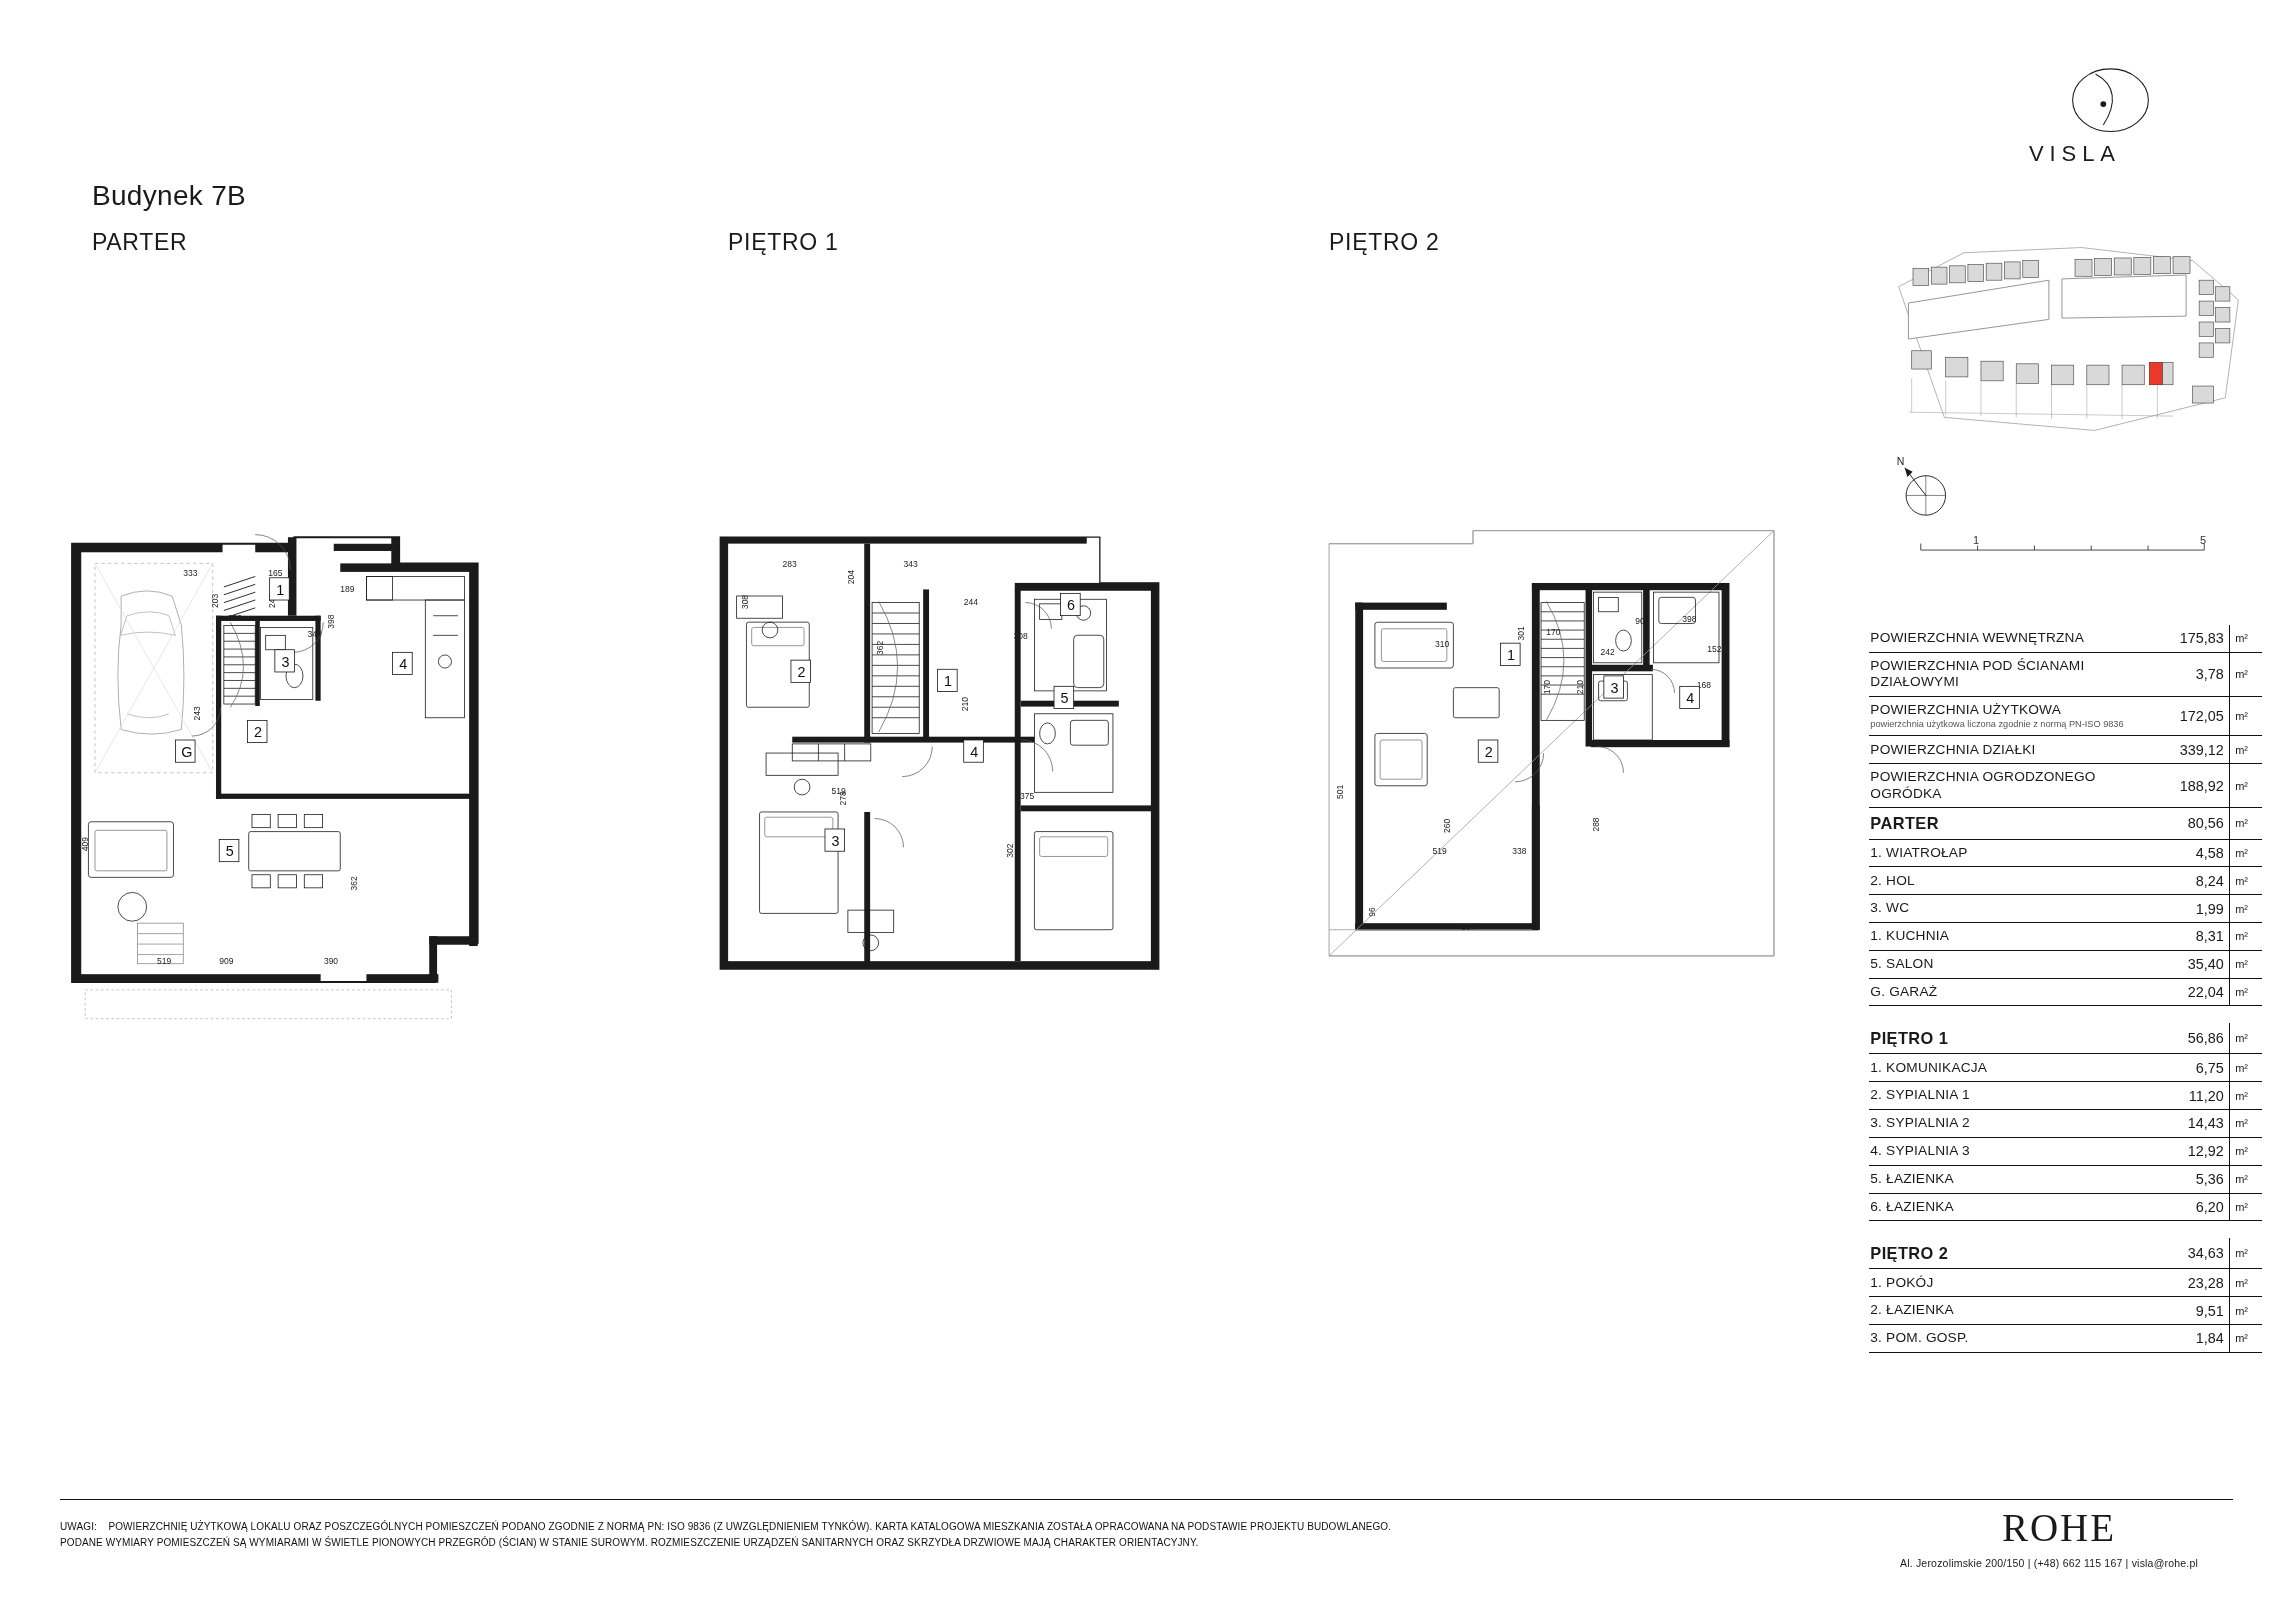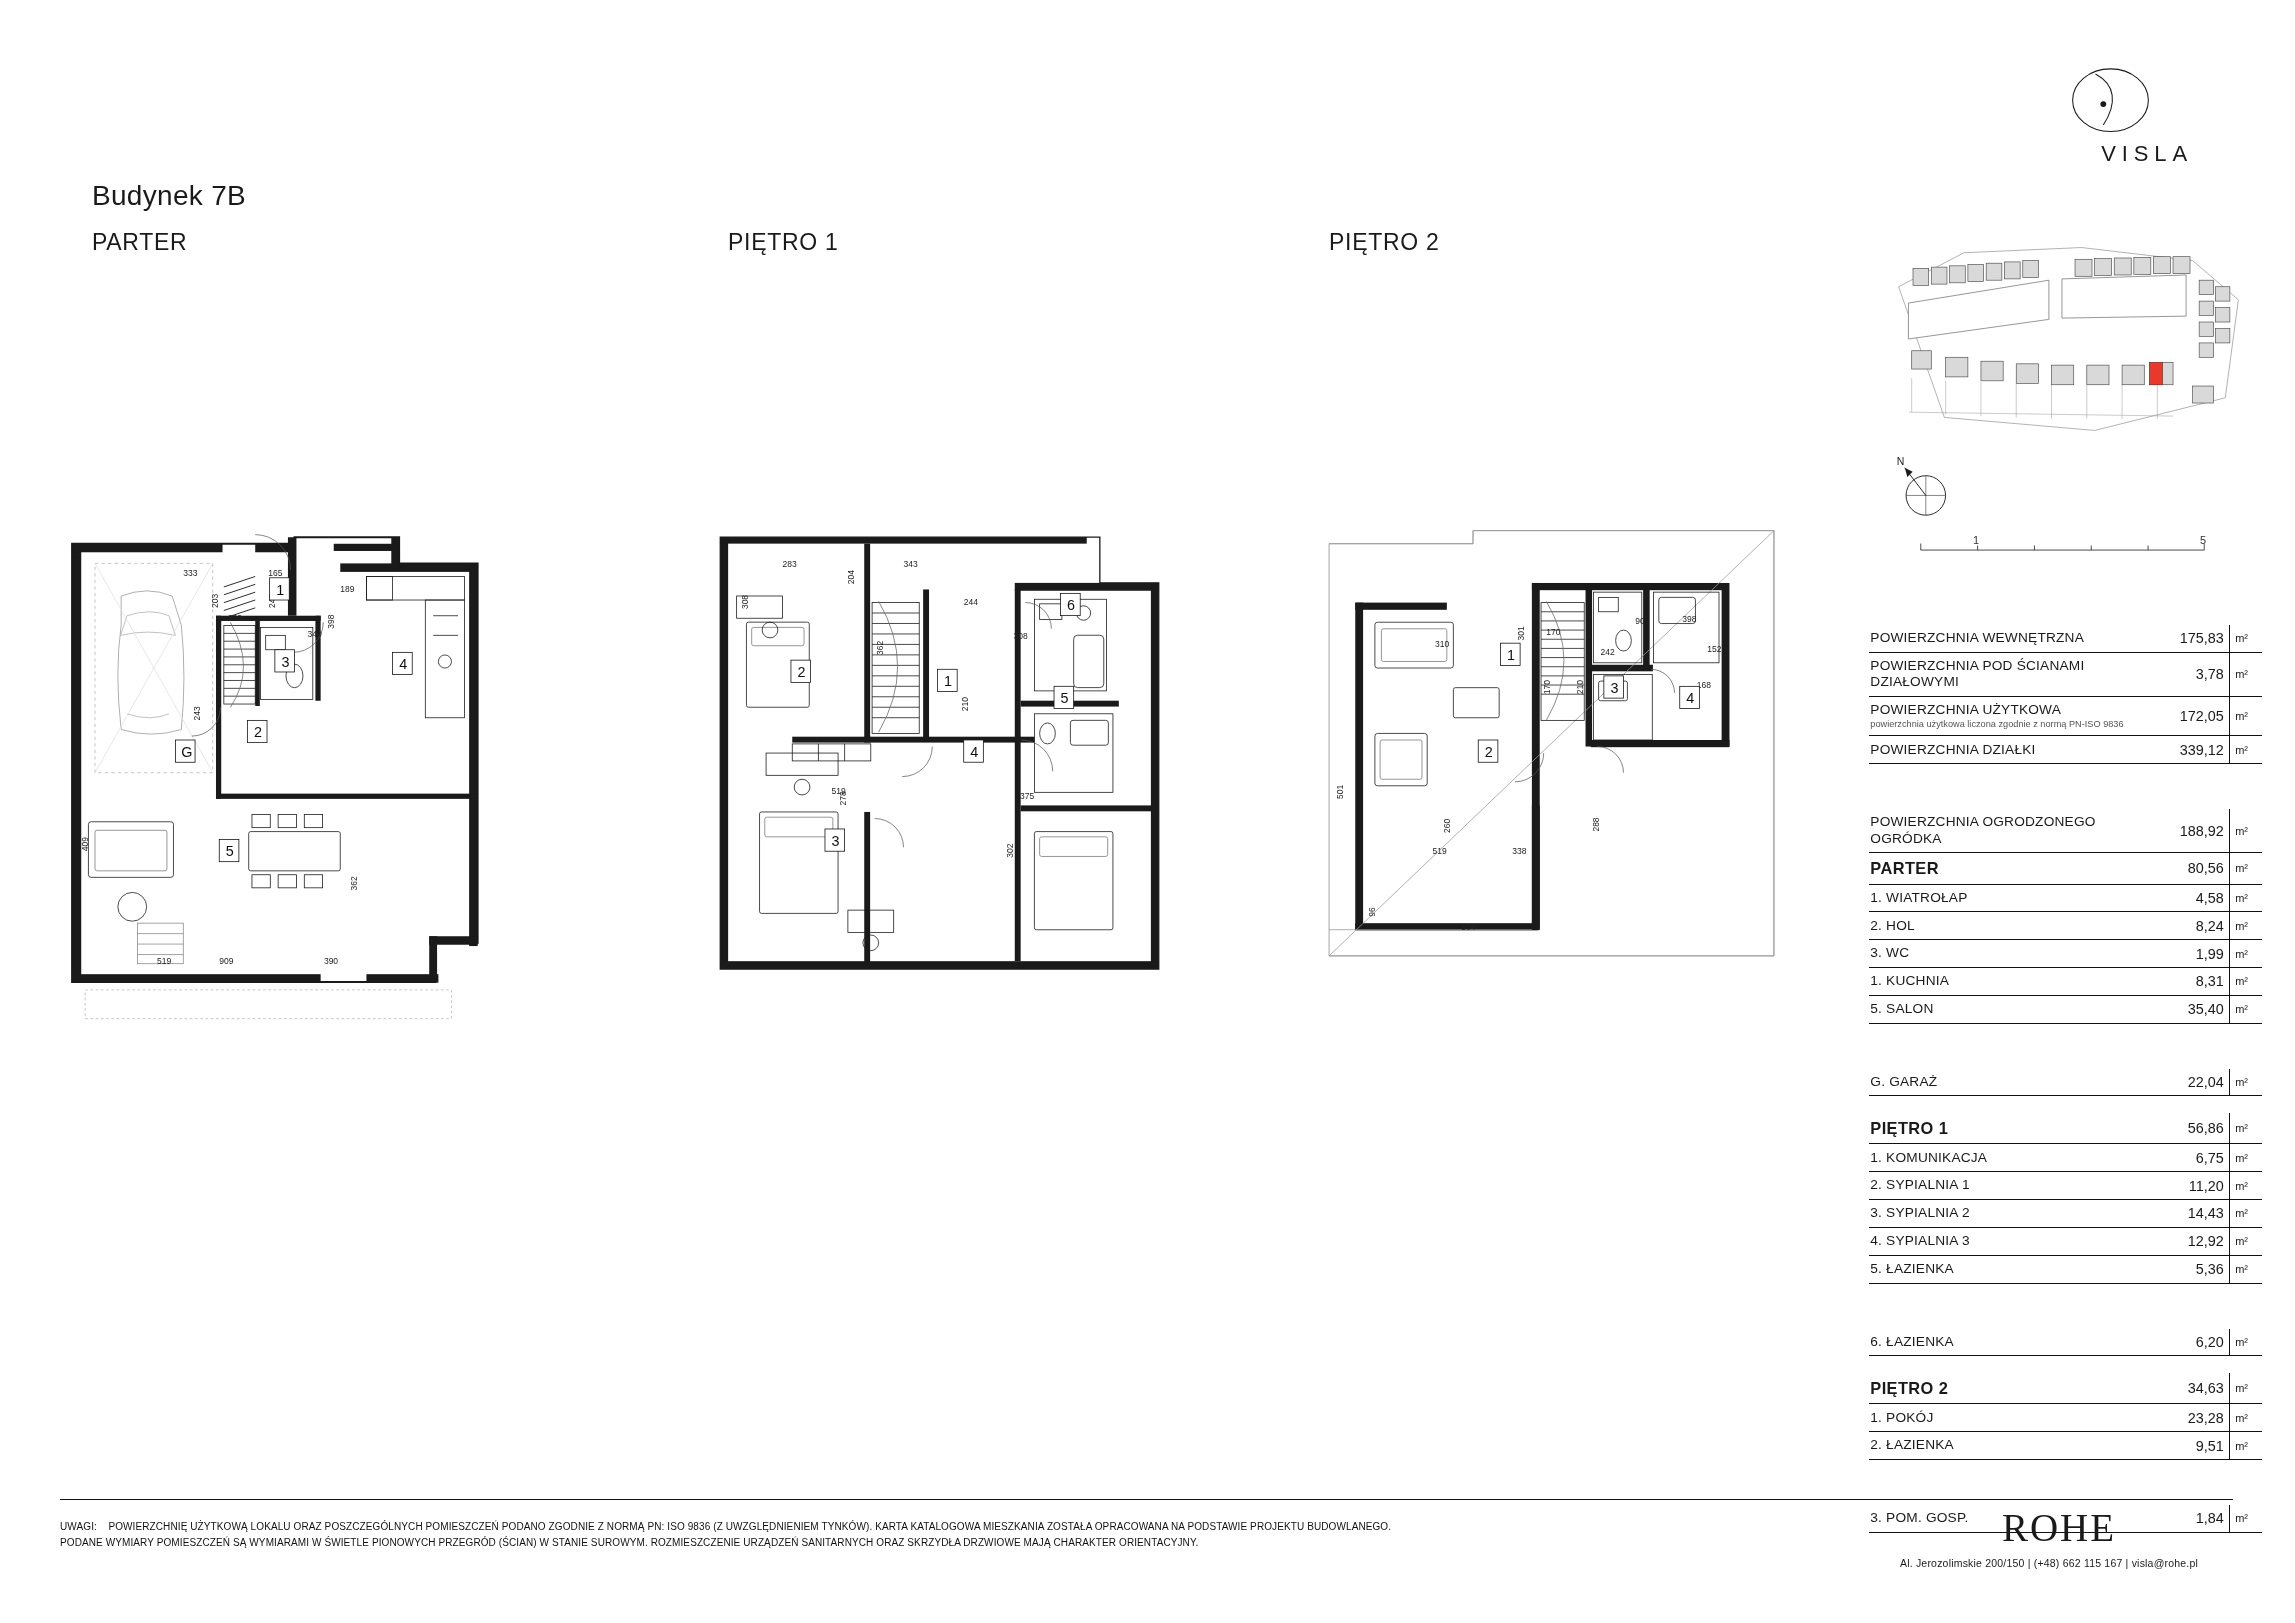--- a/index.html
+++ b/index.html
@@ -21,21 +21,21 @@
   }
   .floor-label { position:absolute; font-size:23px; font-weight:400; letter-spacing:0.7px; }
   #fl-parter  { left:92px;  top:229px; }
   #fl-p1      { left:728px; top:229px; }
   #fl-p2      { left:1329px; top:229px; }
 
   
   .logo-wrap { position:absolute; left:2029px; top:62px; width:164px; height:105px; }
   .logo-svg { position:absolute; left:26px; top:0; }
   .logo-text {
-    position:absolute; left:0; top:79px; width:164px; text-align:right;
+    position:absolute; left:0; top:79px; width:164px; text-align:left;
     font-size:22px; letter-spacing:5.9px; font-family:"Liberation Sans", sans-serif;
   }
 
   
   .sitemap { position:absolute; left:1885px; top:241px; width:367px; height:196px; }
   .sitemap svg { display:block; }
 
   
   .compass { position:absolute; left:1885px; top:452px; width:79px; height:79px; }
   
@@ -55,21 +55,21 @@
     display:flex; align-items:center; justify-content:flex-end; font-weight:400;
   }
   .row .unit {
     width:33px; text-align:left; padding:5.2px 1.3px 5.2px 5.2px; font-size:11px;
     display:flex; align-items:center; border-left:0.7px solid #111;
   }
   .row.head .name { font-weight:700; font-size:16.4px; letter-spacing:0.4px; }
   .row.head .val { font-weight:400; }
   .row .sub { font-size:9.2px; color:#555; display:block; line-height:1.25; font-weight:400; letter-spacing:0;text-align:center; }
   .gap { height:17px; }
-  .thick { border-bottom:1.3px solid #111;margin-top:45px; }
+  .thick { border-bottom:1.3px solid #111; }
 
   
   .notes {
     position:absolute; left:60px; top:1519px; width:1636px;
     font-size:10px; line-height:1.55; letter-spacing:0.1px; color:#111;
   }
   .notes b { font-weight:400; }
   .rohe {
     position:absolute; left:1951px; top:1505px; width:216px; text-align:center;
     font-size:39px; letter-spacing:2px; font-family:"Liberation Serif", serif;

